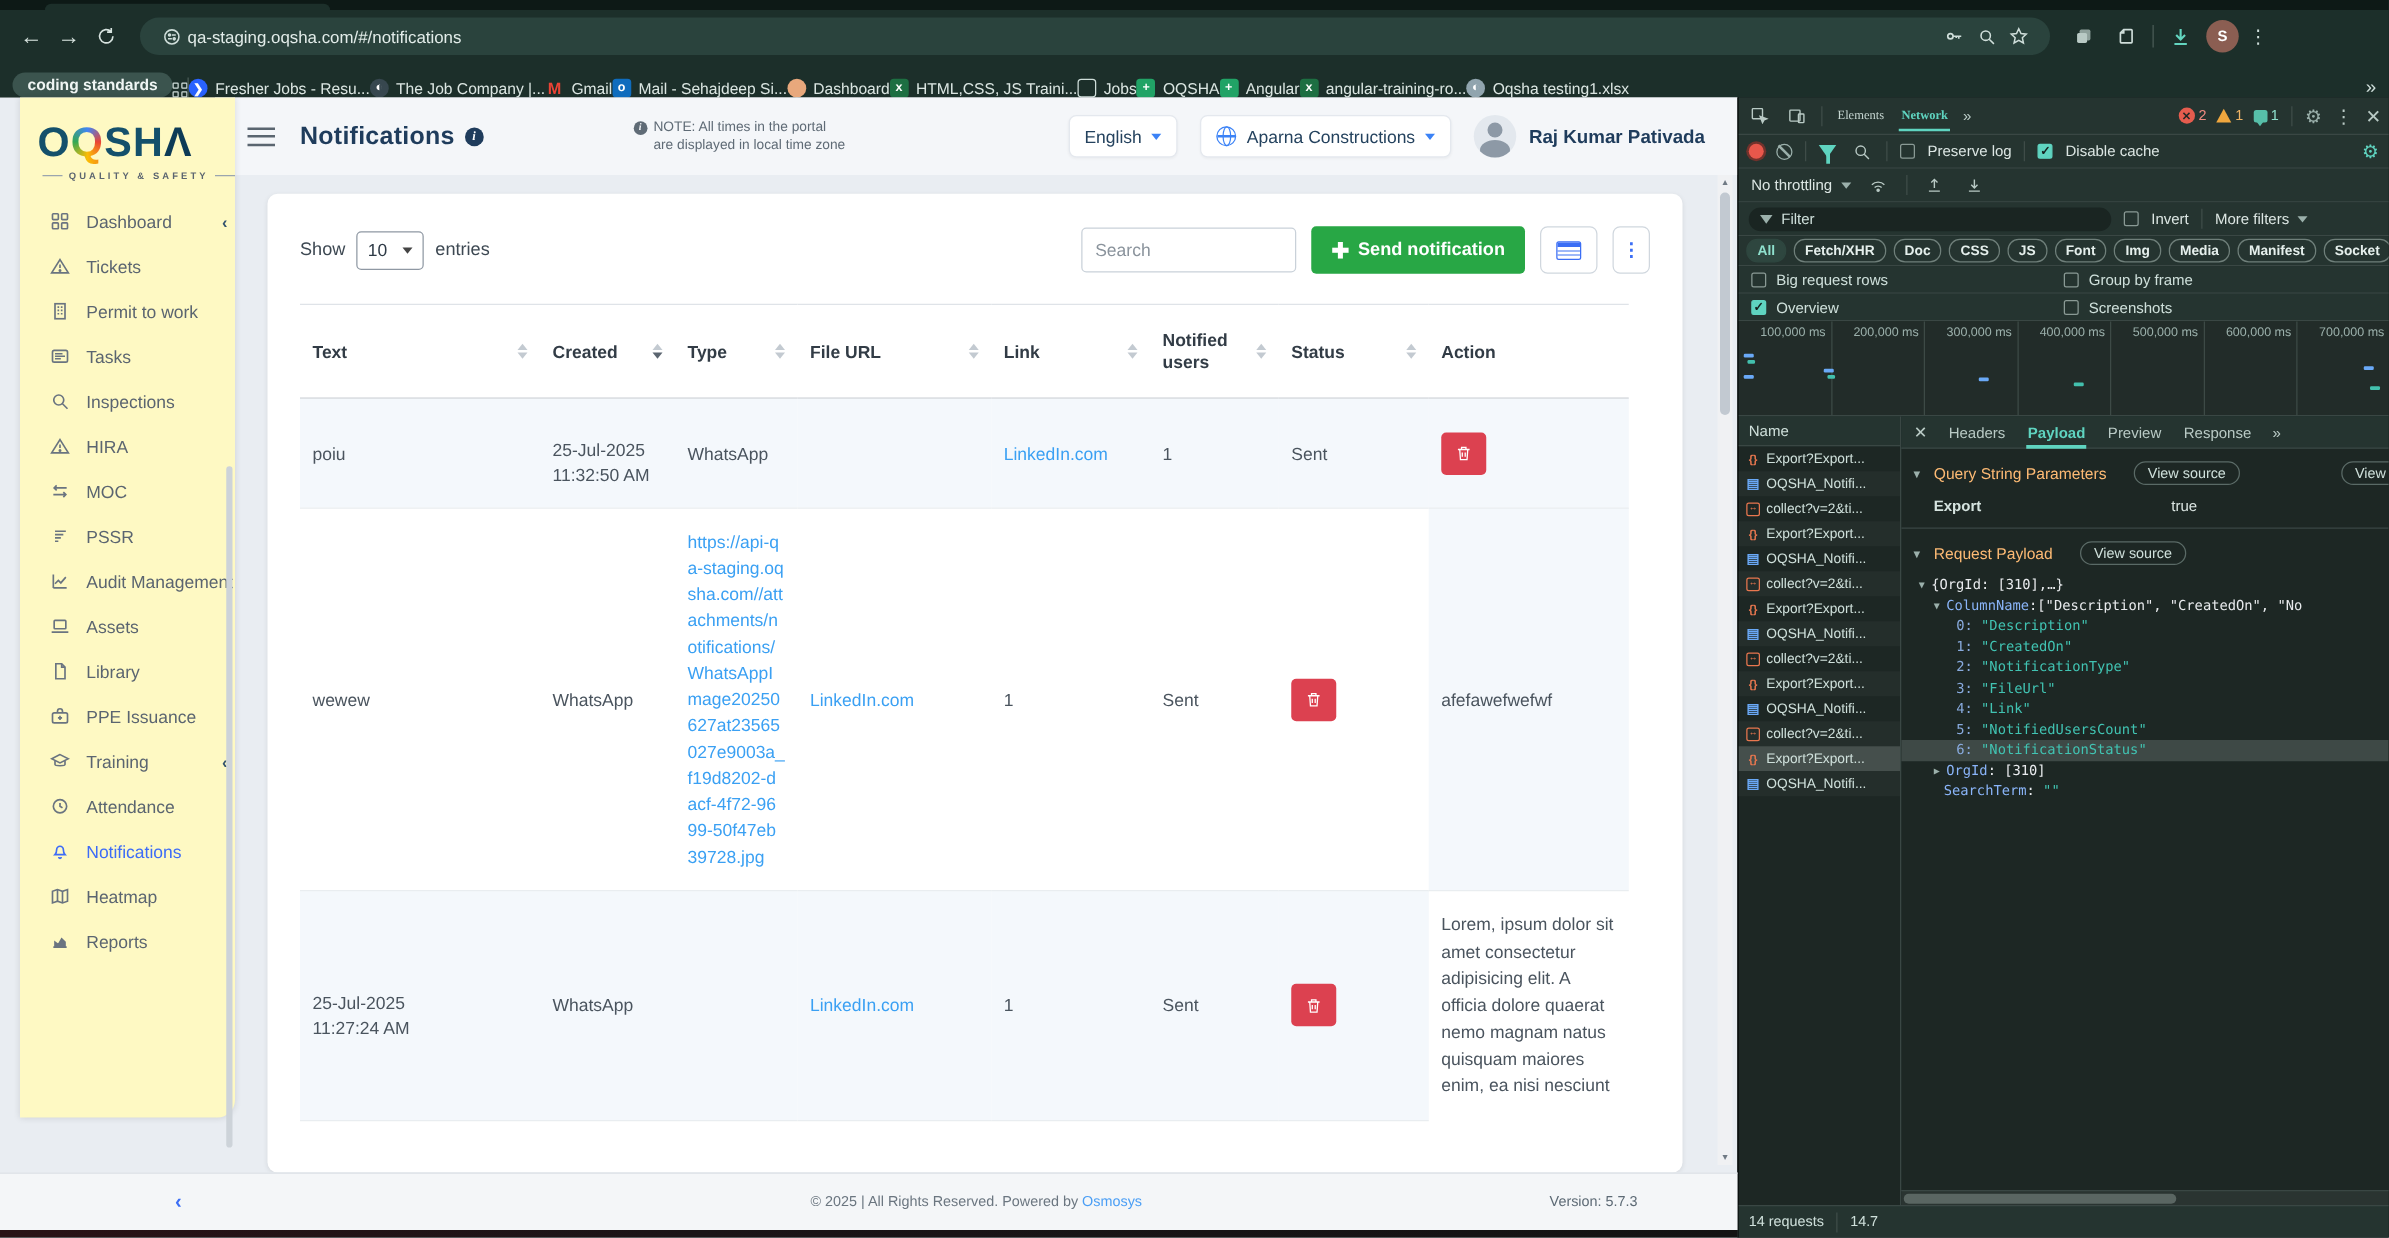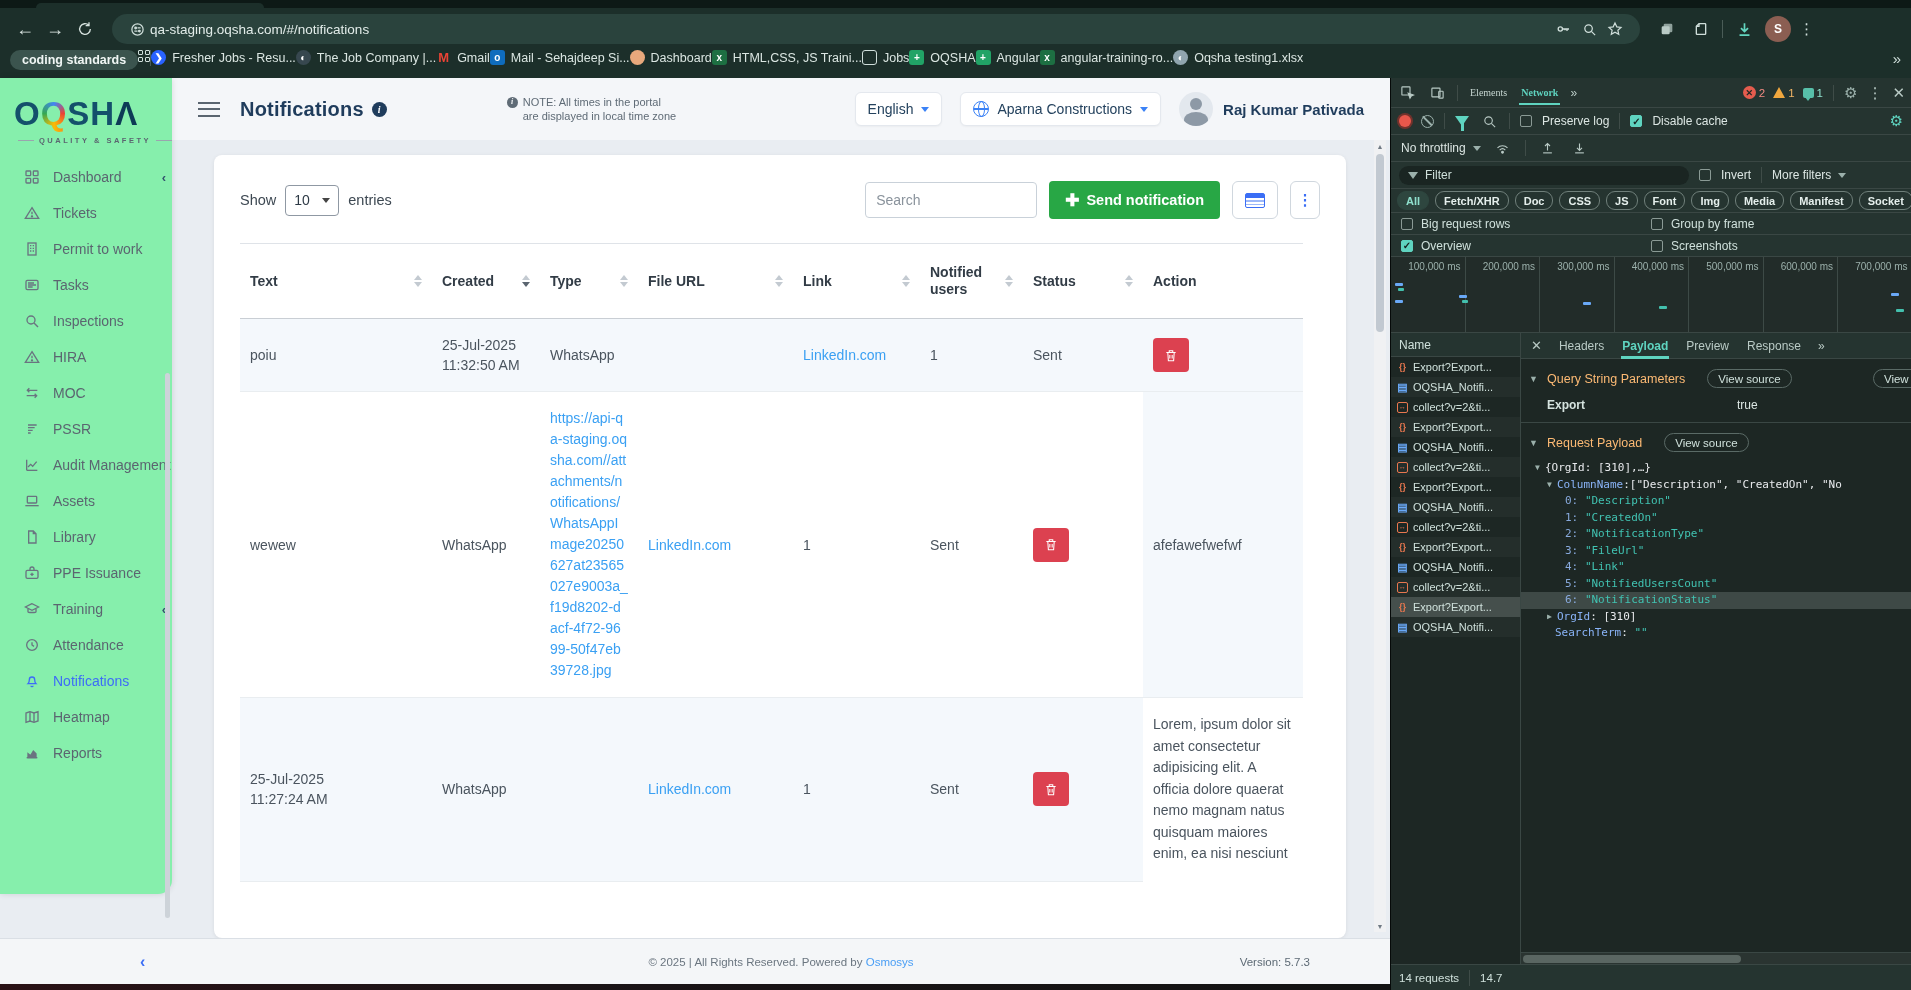--- a/index.html
+++ b/index.html
@@ -17,36 +17,36 @@
   .url-pill { height:30px; flex:0 0 1528px; margin-left:12px; background:#2a433d; border-radius:16px;
     display:flex; align-items:center; padding:0 12px; color:#e2ece9; font-size:13.5px; }
   .url-pill .grow { flex:1; }
   .pill-ic { width:26px; height:26px; display:flex; align-items:center; justify-content:center; color:#cfdeda; }
   .tb-right { display:flex; align-items:center; gap:8px; margin-left:14px; }
   .tb-divider { width:1px; height:18px; background:#4a5c57; }
   .dl-ic { color:#63d6c0; }
   .avatar-s { width:26px; height:26px; border-radius:50%; background:#8b5e52; color:#fff; font-size:12px;
     font-weight:bold; display:flex; align-items:center; justify-content:center; }
   .kebab { color:#cfdeda; font-size:15px; letter-spacing:0; }
-  .bookmarks { position:absolute; top:50px; left:0; right:0; height:28px; display:flex; align-items:flex-start;
+  .bookmarks { position:absolute; top:50px; left:0; right:0; height:28px; display:flex; align-items:flex-end;
     padding:0 10px; color:#dbe6e2; font-size:12.5px; }
   .bm-folder { background:#3b544e; border-radius:10px; padding:3px 12px; font-weight:bold; color:#f0f6f4; }
   .bm-item { display:flex; align-items:center; gap:6px; white-space:nowrap; }
   .bm-grid { display:grid; grid-template-columns:5px 5px; grid-template-rows:5px 5px; gap:2px; }
   .bm-grid i { background:transparent; border:1.5px solid #cfdeda; border-radius:1px; }
   .bm-div { width:1px; height:16px; background:#4a5c57; }
   .fav { width:15px; height:15px; border-radius:3px; display:flex; align-items:center; justify-content:center;
     font-size:10px; font-weight:bold; color:#fff; flex:0 0 auto; }
   .fav.circle { border-radius:50%; }
   .bm-more { margin-left:auto; color:#cfdeda; font-size:15px; }
 
   
   .app { position:absolute; top:78px; left:0; width:1390px; bottom:0; background:#e9edf2; }
   
-  .sidebar { position:absolute; left:0; top:0; width:172px; height:816px; background:#86efac;
+  .sidebar { position:absolute; left:16px; top:0; width:172px; height:816px; background:#fef9c3;
     border-radius:0 0 14px 0; box-shadow:0 0 6px rgba(0,0,0,.12); z-index:3; }
   .logo { padding:18px 0 0 14px; }
   .logo-word { font-size:33px; font-weight:bold; letter-spacing:1px; color:#14506b; line-height:36px; }
   .logo-word .q { background:conic-gradient(#4285f4,#ea4335,#fbbc05,#34a853,#4285f4);
     -webkit-background-clip:text; background-clip:text; color:transparent; }
   .logo-word .lam { color:#0d3b56; }
   .tagline { display:flex; align-items:center; gap:5px; margin:4px 0 0 4px; color:#5b6570;
     font-size:7.5px; letter-spacing:2.5px; font-weight:bold; white-space:nowrap; }
   .tagline:before,.tagline:after { content:""; width:18px; height:1px; background:#9aa5ae; }
   .nav { margin-top:14px; }
@@ -112,21 +112,21 @@
   .th { display:flex; align-items:center; gap:8px; padding:20px 10px; font-size:14px; font-weight:bold;
     color:#323c46; border-top:1px solid #dfe3e8; border-bottom:1px solid #c9ced4; line-height:17px; }
   .sorts { display:inline-flex; flex-direction:column; gap:2px; margin-left:auto; }
   .sorts i { width:0; height:0; border-left:4px solid transparent; border-right:4px solid transparent; }
   .sorts .up { border-bottom:5px solid #c3cad1; }
   .sorts .dn { border-top:5px solid #c3cad1; }
   .sorts .dn.on { border-top-color:#5b6570; }
   .td { padding:16px 10px; font-size:14px; color:#4a545e; line-height:20px; display:flex; align-items:center; }
   .row-shade { background:#f4f8fc; }
   .row-border { border-top:1px solid #e9edf0; }
-  .td .wrapnarrow { width:78px; word-wrap:break-word; }
+  .td .wrapnarrow { width:78px; word-wrap:break-word;margin-top:15px; }
   .td a { color:#3aa0f3; text-decoration:none; }
   .td .urlwrap { display:inline-block; max-width:100px; word-break:break-all; line-height:21px; }
   .btn-del { width:36px; height:34px; background:#dc4150; border:none; border-radius:4px; display:flex;
     align-items:center; justify-content:center; cursor:pointer; }
   .btn-del svg { width:14px; height:15px; stroke:#fff; stroke-width:1.8; fill:none; }
   .lorem { width:180px; line-height:21.5px; color:#4a545e; }
 
   
   .v-scroll { position:absolute; right:4px; top:62px; width:12px; bottom:58px; background:#f0f1f3; z-index:4; }
   .v-scroll .arr { position:absolute; left:0; width:12px; height:12px; color:#707a84; font-size:7px;

